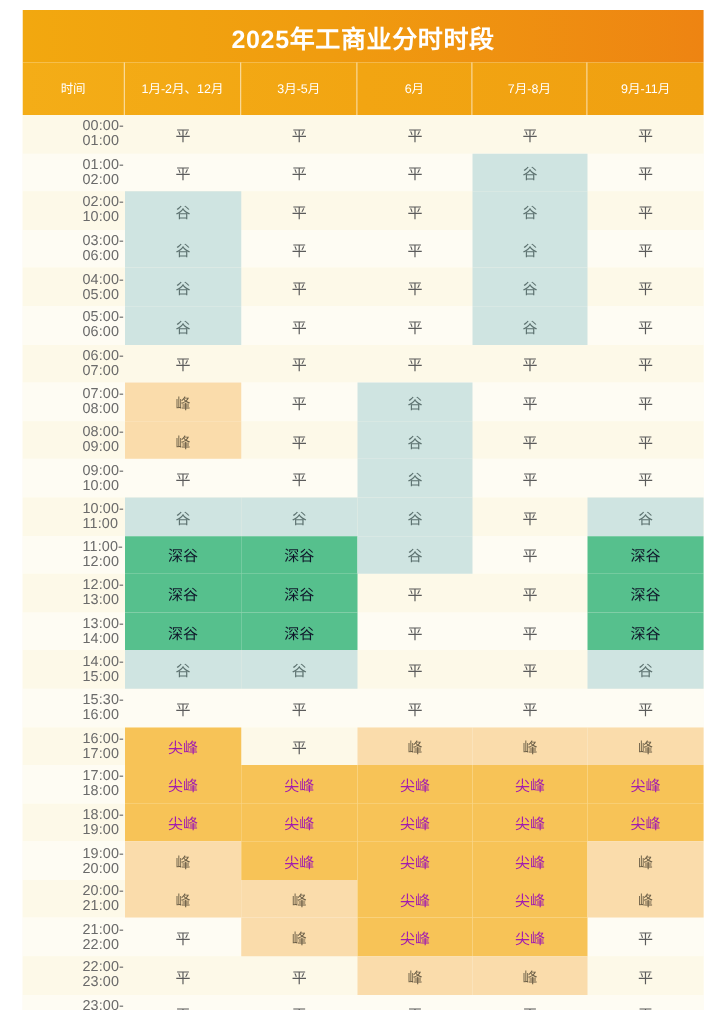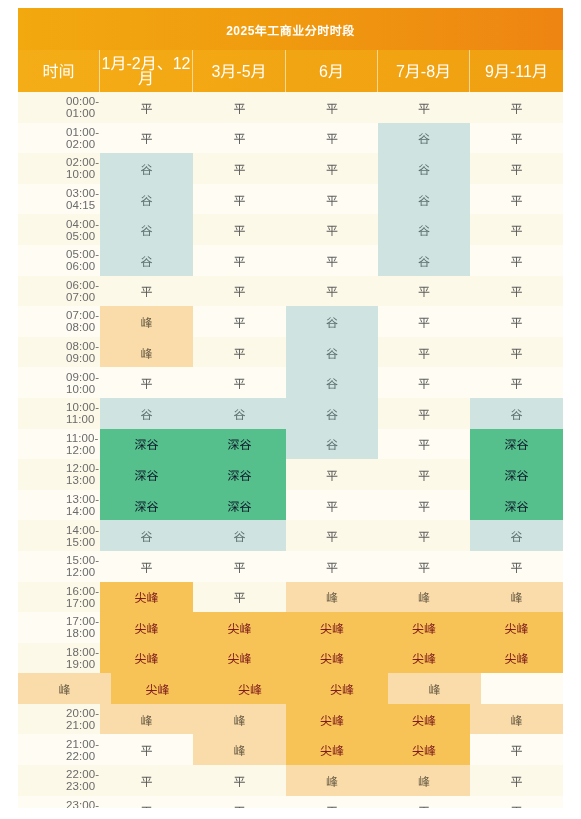--- a/index.html
+++ b/index.html
@@ -19,35 +19,35 @@
     overflow:hidden;
   }
   
   .title-bar{
     height:42px;
     background:linear-gradient(90deg,#f2a80f 0%,#f09c0f 45%,#ee8412 100%);
     display:flex;align-items:center;justify-content:center;
   }
   .title-bar .title-text{
     color:#ffffff;
-    font-size:12px;
+    font-size:20px;
     font-weight:bold;
     letter-spacing:.5px;
   }
   
   .col-head{
     height:42px;
     display:flex;
     background:linear-gradient(90deg,#f4ad17 0%,#f2a512 50%,#f0a011 100%);
   }
   .col-head .hc{
     display:flex;align-items:center;justify-content:center;
     text-align:center;
     color:#ffffff;
-    font-size:16px;
+    font-size:10px;
     line-height:15px;
     box-sizing:border-box;
     border-right:1px solid rgba(255,255,255,.55);
   }
   .col-head .hc:last-child{border-right:none;text-align:center;}
   
   .tbl{display:block;}
   .row{
     display:flex;
     height:30.6px;
@@ -65,21 +65,21 @@
     color:#6a6a6a;
     font-size:11.5px;
     letter-spacing:.1px;
     padding-left:48px;
   }
   
   .lvl-ping{background:transparent;}
   .lvl-gu{background:#cfe4e1;color:#5d7270;}
   .lvl-shengu{background:#56c08d;color:#0f172a;}
   .lvl-feng{background:#fadcab;color:#6d6048;}
-  .lvl-jianfeng{background:#f7c357;color:#7f1d1d;}
+  .lvl-jianfeng{background:#f7c357;color:#a21caf;}
   
   .c0{width:82px;}
   .c1{width:93px;}
   .c2{width:93px;}
   .c3{width:92px;}
   .c4{width:92px;}
   .c5{width:93px;}
 </style>
 </head>
 <body>
@@ -118,21 +118,21 @@
       </div>
       <div class="row odd">
         <div class="cell time c0">02:00-10:00</div>
         <div class="cell c1 lvl-gu">谷</div>
         <div class="cell c2 lvl-ping">平</div>
         <div class="cell c3 lvl-ping">平</div>
         <div class="cell c4 lvl-gu">谷</div>
         <div class="cell c5 lvl-ping">平</div>
       </div>
       <div class="row even">
-        <div class="cell time c0">03:00-04:15</div>
+        <div class="cell time c0">03:00-06:00</div>
         <div class="cell c1 lvl-gu">谷</div>
         <div class="cell c2 lvl-ping">平</div>
         <div class="cell c3 lvl-ping">平</div>
         <div class="cell c4 lvl-gu">谷</div>
         <div class="cell c5 lvl-ping">平</div>
       </div>
       <div class="row odd">
         <div class="cell time c0">04:00-05:00</div>
         <div class="cell c1 lvl-gu">谷</div>
         <div class="cell c2 lvl-ping">平</div>
@@ -214,21 +214,21 @@
       </div>
       <div class="row odd">
         <div class="cell time c0">14:00-15:00</div>
         <div class="cell c1 lvl-gu">谷</div>
         <div class="cell c2 lvl-gu">谷</div>
         <div class="cell c3 lvl-ping">平</div>
         <div class="cell c4 lvl-ping">平</div>
         <div class="cell c5 lvl-gu">谷</div>
       </div>
       <div class="row even">
-        <div class="cell time c0">15:00-12:00</div>
+        <div class="cell time c0">15:30-16:00</div>
         <div class="cell c1 lvl-ping">平</div>
         <div class="cell c2 lvl-ping">平</div>
         <div class="cell c3 lvl-ping">平</div>
         <div class="cell c4 lvl-ping">平</div>
         <div class="cell c5 lvl-ping">平</div>
       </div>
       <div class="row odd">
         <div class="cell time c0">16:00-17:00</div>
         <div class="cell c1 lvl-jianfeng">尖峰</div>
         <div class="cell c2 lvl-ping">平</div>
@@ -246,20 +246,21 @@
       </div>
       <div class="row odd">
         <div class="cell time c0">18:00-19:00</div>
         <div class="cell c1 lvl-jianfeng">尖峰</div>
         <div class="cell c2 lvl-jianfeng">尖峰</div>
         <div class="cell c3 lvl-jianfeng">尖峰</div>
         <div class="cell c4 lvl-jianfeng">尖峰</div>
         <div class="cell c5 lvl-jianfeng">尖峰</div>
       </div>
       <div class="row even">
+        <div class="cell time c0">19:00-20:00</div>
         <div class="cell c1 lvl-feng">峰</div>
         <div class="cell c2 lvl-jianfeng">尖峰</div>
         <div class="cell c3 lvl-jianfeng">尖峰</div>
         <div class="cell c4 lvl-jianfeng">尖峰</div>
         <div class="cell c5 lvl-feng">峰</div>
       </div>
       <div class="row odd">
         <div class="cell time c0">20:00-21:00</div>
         <div class="cell c1 lvl-feng">峰</div>
         <div class="cell c2 lvl-feng">峰</div>

